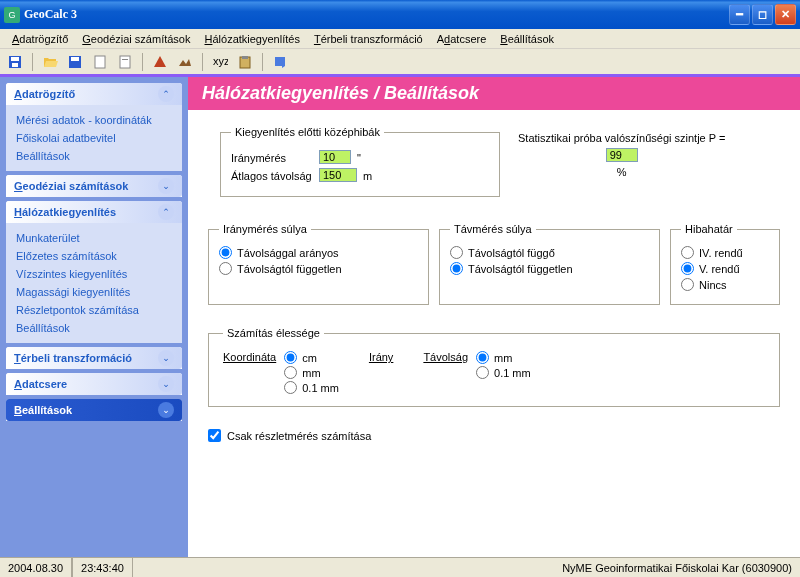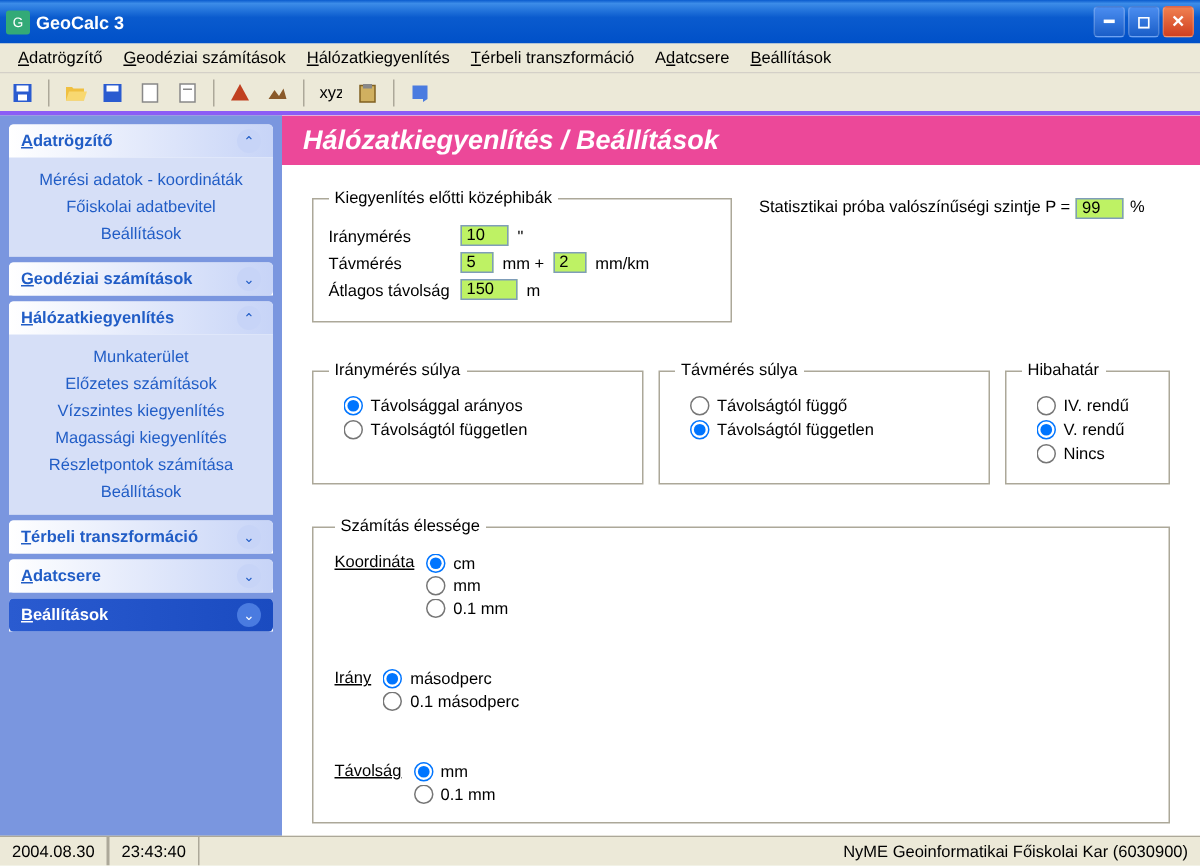--- a/index.html
+++ b/index.html
@@ -1,21 +1,21 @@
 <!DOCTYPE html>
 <html><head>
 <meta charset="utf-8">
 <style>
 * { box-sizing: border-box; margin: 0; padding: 0; font-family: Tahoma, sans-serif; font-size: 11px; }
 body { background: #ece9d8; width: 800px; height: 577px; overflow: hidden; position: relative; }
 
 
 .titlebar { background: linear-gradient(to bottom, #0a5bce, #3c8ce8 8%, #0a5bce 40%, #0050c8); height: 29px; display: flex; align-items: center; padding: 0 4px; color: #fff; }
 .titlebar .appicon { width:16px; height:16px; background:#3a7; margin-right:4px; display:inline-flex;align-items:center;justify-content:center;font-size:9px;color:#fff;border-radius:2px;}
-.titlebar .title { font-weight: bold; font-size: 12px; flex: 1; }
+.titlebar .title { font-weight: bold; font-size: 12px; flex: 1; font-family: Liberation Serif, serif; }
 .titlebar .winbtns { display:flex; gap:2px; }
 .titlebar .winbtn { width:21px; height:21px; border-radius:3px; display:flex;align-items:center;justify-content:center;font-weight:bold;color:#fff;border:1px solid #fff3; }
 .winbtn.min, .winbtn.max { background: linear-gradient(#4b8df0,#1a5ec8); }
 .winbtn.close { background: linear-gradient(#f08050,#d04020); }
 
 
 .menubar { height: 20px; background: #ece9d8; display:flex; align-items:center; padding: 0 6px; gap: 2px; border-bottom:1px solid #d4d0c8;}
 .menubar span { padding: 2px 6px; cursor:default; }
 .menubar span u { text-decoration: underline; }
 
@@ -33,39 +33,39 @@
 
 .panel { background:#fff; border-radius:3px 3px 0 0; margin-bottom:4px; }
 .panel-header { background: linear-gradient(to right,#fff,#c7d4f7); height:22px; display:flex; align-items:center; padding:0 8px; border-radius:3px 3px 0 0; cursor:pointer; }
 .panel-header.collapsed { border-radius:3px; }
 .panel-header .ph-title { flex:1; font-weight:bold; color:#215dc6; font-size:11px; }
 .panel-header .ph-title u { text-decoration: underline; }
 .panel-header.active { background: linear-gradient(to right,#2a5bd0,#1a4bc0); }
 .panel-header.active .ph-title { color:#fff; }
 .panel-header .chev { width:16px;height:16px;border-radius:50%;background:#c7d4f7;display:flex;align-items:center;justify-content:center;color:#215dc6;font-size:9px;}
 .panel-header.active .chev { background:#4a7be0; color:#fff;}
-.panel-body { background:#d6dff7; padding:6px 10px;text-align:center; }
+.panel-body { background:#d6dff7; padding:6px 10px; }
 .panel-body .item { padding:3px 0; color:#215dc6; cursor:pointer; }
 
 
 .page-title { background:#ec4899; color:#fff; font-size:18px; font-weight:bold; font-style:italic; padding:6px 14px; }
 
 .form { padding: 16px 20px; color:#000; }
 fieldset { border:1px solid #aca899; padding:8px 10px 10px; margin-bottom:10px; position:relative;}
 fieldset legend { padding:0 4px; color:#000; }
 .row { display:flex; align-items:flex-end; gap:6px; margin:4px 0; }
 .row label { min-width: 82px; }
 input[type=text] { border:1px solid #7f9db9; height:14px; padding:0 3px; background:#bef264; }
 .w30{width:32px;} .w38{width:38px;} .w20{width:22px;}
-.prob { display:flex; gap:4px;}
+.prob { display:flex; align-items:center; gap:4px;flex-direction:column;}
 .topsection { display:flex; gap: 18px; margin-bottom: 16px;}
 .midsection { display:flex; gap:10px; margin-bottom: 12px;}
 .midsection fieldset { flex:1; }
-.radio-row { display:flex; align-items:center; gap:5px; margin:3px 10px; }
-.botsection fieldset { display:flex; gap: 30px; padding:10px 14px;flex-direction:column; }
+.radio-row { display:flex; align-items:center; gap:5px; margin:3px 0; }
+.botsection fieldset { display:flex; gap: 30px; padding:10px 14px; }
 .botcol { display:flex; gap:8px; }
 .botcol .lbl { text-decoration: underline; padding-top:2px; }
 .radiostack .radio-row { margin:2px 0;}
 .chk-row { display:flex;align-items:center;gap:6px; margin-top:22px;}
 
 
 .statusbar { height:20px; background:#ece9d8; border-top:1px solid #aca899; display:flex; align-items:center; font-size:11px;}
 .statusbar .cell { border:1px solid #aca899; border-top:none;border-bottom:none; padding:2px 8px; height:100%; display:flex;align-items:center;}
 .statusbar .cell:first-child{border-left:none;}
 .statusbar .spacer{flex:1;}
@@ -211,33 +211,26 @@
       </div>
     </div>
 
   </div>
 
   <div class="content">
     <div class="page-title">Hálózatkiegyenlítés / Beállítások</div>
 
     <div class="form">
       <div class="topsection">
-        <fieldset style="width:280px;">
+        <fieldset style="width:280px;margin-left:12px;">
           <legend>Kiegyenlítés előtti középhibák</legend>
           <div class="row">
             <label>Iránymérés</label>
             <input type="text" class="w30" value="10" style="">
             <span>"</span>
-          </div>
-          <div class="row">
-            <label>Távmérés</label>
-            <input type="text" class="w20" value="5" style="">
-            <span>mm +</span>
-            <input type="text" class="w20" value="2" style="">
-            <span>mm/km</span>
           </div>
           <div class="row">
             <label>Átlagos távolság</label>
             <input type="text" class="w38" value="150" style="">
             <span>m</span>
           </div>
         </fieldset>
         <div class="prob" style="margin-top:6px;">
           <span>Statisztikai próba valószínűségi szintje  P =</span>
           <input type="text" class="w30" value="99" style="">
@@ -300,30 +293,20 @@
                   <span>mm</span>
                 </div>
               <div class="radio-row">
                   <input type="radio" name="ko" style="">
                   <span>0.1 mm</span>
                 </div>
             </div>
           </div>
           <div class="botcol">
             <span class="lbl">Irány</span>
-            <div class="radiostack">
-              <div class="radio-row">
-                  <input type="radio" name="ir" checked="" style="">
-                  <span>másodperc</span>
-                </div>
-              <div class="radio-row">
-                  <input type="radio" name="ir" style="">
-                  <span>0.1 másodperc</span>
-                </div>
-            </div>
           </div>
           <div class="botcol">
             <span class="lbl">Távolság</span>
             <div class="radiostack">
               <div class="radio-row">
                   <input type="radio" name="tv" checked="" style="">
                   <span>mm</span>
                 </div>
               <div class="radio-row">
                   <input type="radio" name="tv" style="">

